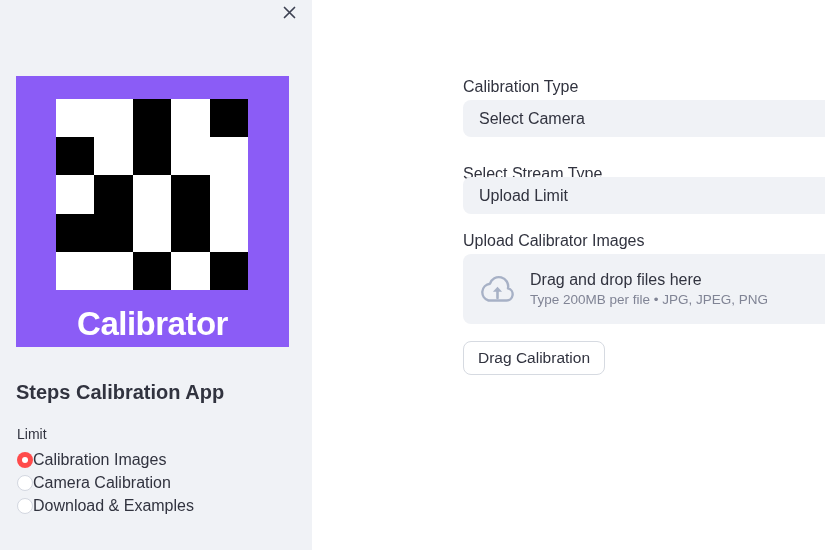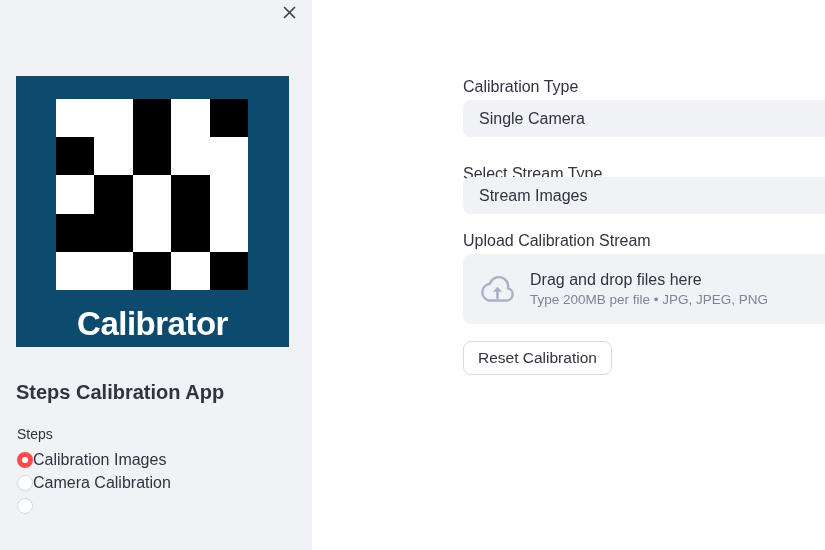--- a/index.html
+++ b/index.html
@@ -3,21 +3,21 @@
 <meta charset="utf-8">
 <style>
   html,body{margin:0;padding:0;width:825px;height:550px;overflow:hidden;background:#ffffff;
     font-family:"Liberation Sans","DejaVu Sans",sans-serif;-webkit-font-smoothing:antialiased;}
   .app{position:relative;width:825px;height:550px;}
 
   
   .sidebar{position:absolute;left:0;top:0;width:312px;height:550px;background:#f0f2f6;}
   .close-btn{position:absolute;top:4px;right:14px;width:17px;height:17px;cursor:pointer;}
 
-  .logo{position:absolute;left:16px;top:76px;width:273px;height:271px;background:#0c4a6e;}
+  .logo{position:absolute;left:16px;top:76px;width:273px;height:271px;background:#8b5cf6;}
   .marker{position:absolute;left:40px;top:23px;display:grid;
     grid-template-columns:repeat(5,38.4px);grid-template-rows:repeat(5,38.2px);}
   .marker .cell{background:#000000;}
   .marker .cell.w{background:#ffffff;}
   .logo-text{position:absolute;left:0;right:0;bottom:4px;text-align:center;color:#ffffff;
     font-size:33px;font-weight:800;letter-spacing:-0.5px;line-height:1.15;}
 
   .sb-title{position:absolute;left:16px;top:381px;width:290px;margin:0;
     font-size:20px;font-weight:700;color:#31333F;}
   .steps-label{position:absolute;left:17px;top:426px;font-size:14px;color:#31333F;}
@@ -87,58 +87,59 @@
           <div class="cell w"></div>
           <div class="cell"></div>
           <div class="cell w"></div>
           <div class="cell"></div>
         </div>
       <div class="logo-text">Calibrator</div>
     </div>
 
     <h1 class="sb-title">Steps Calibration App</h1>
 
-    <div class="steps-label">Steps</div>
+    <div class="steps-label">Limit</div>
 
     <div class="radio-group">
       <div class="radio-row">
         <span class="radio-dot selected"></span>
         <span class="radio-label">Calibration Images</span>
       </div>
       <div class="radio-row">
         <span class="radio-dot"></span>
         <span class="radio-label">Camera Calibration</span>
       </div>
       <div class="radio-row">
         <span class="radio-dot"></span>
+        <span class="radio-label">Download &amp; Examples</span>
       </div>
     </div>
   </aside>
 
   <main>
 
     <div class="w-label" id="lbl-1">Calibration Type</div>
     <div class="selectbox" id="sel-1">
-      <span>Single Camera</span>
+      <span>Select Camera</span>
     </div>
 
     <div class="w-label" id="lbl-2">Select Stream Type</div>
     <div class="selectbox" id="sel-2">
-      <span>Stream Images</span>
+      <span>Upload Limit</span>
     </div>
 
-    <div class="w-label" id="lbl-3">Upload Calibration Stream</div>
+    <div class="w-label" id="lbl-3">Upload Calibrator Images</div>
 
     <div class="dropzone">
       <svg width="38" height="31" viewBox="0 0 38 31" fill="none">
         <path d="M10.5 26.5 h17.8 a6.2 6.2 0 0 0 1.7 -12.2 A9.3 9.3 0 0 0 12 9.7 A8.6 8.6 0 0 0 10.5 26.5 Z" stroke="#a7b1c6" stroke-width="2.4" stroke-linejoin="round"></path>
         <path d="M19.5 24 v-6.5" stroke="#a7b1c6" stroke-width="2.6" stroke-linecap="round"></path>
         <path d="M14.9 17.8 L19.5 12.8 L24.1 17.8 Z" fill="#a7b1c6"></path>
       </svg>
       <div class="dz-texts">
         <span class="dz-title">Drag and drop files here</span>
         <span class="dz-hint">Type 200MB per file • JPG, JPEG, PNG</span>
       </div>
     </div>
 
-    <button class="reset-btn">Reset Calibration</button>
+    <button class="reset-btn">Drag Calibration</button>
   </main>
 </div>
 
 </body></html>

